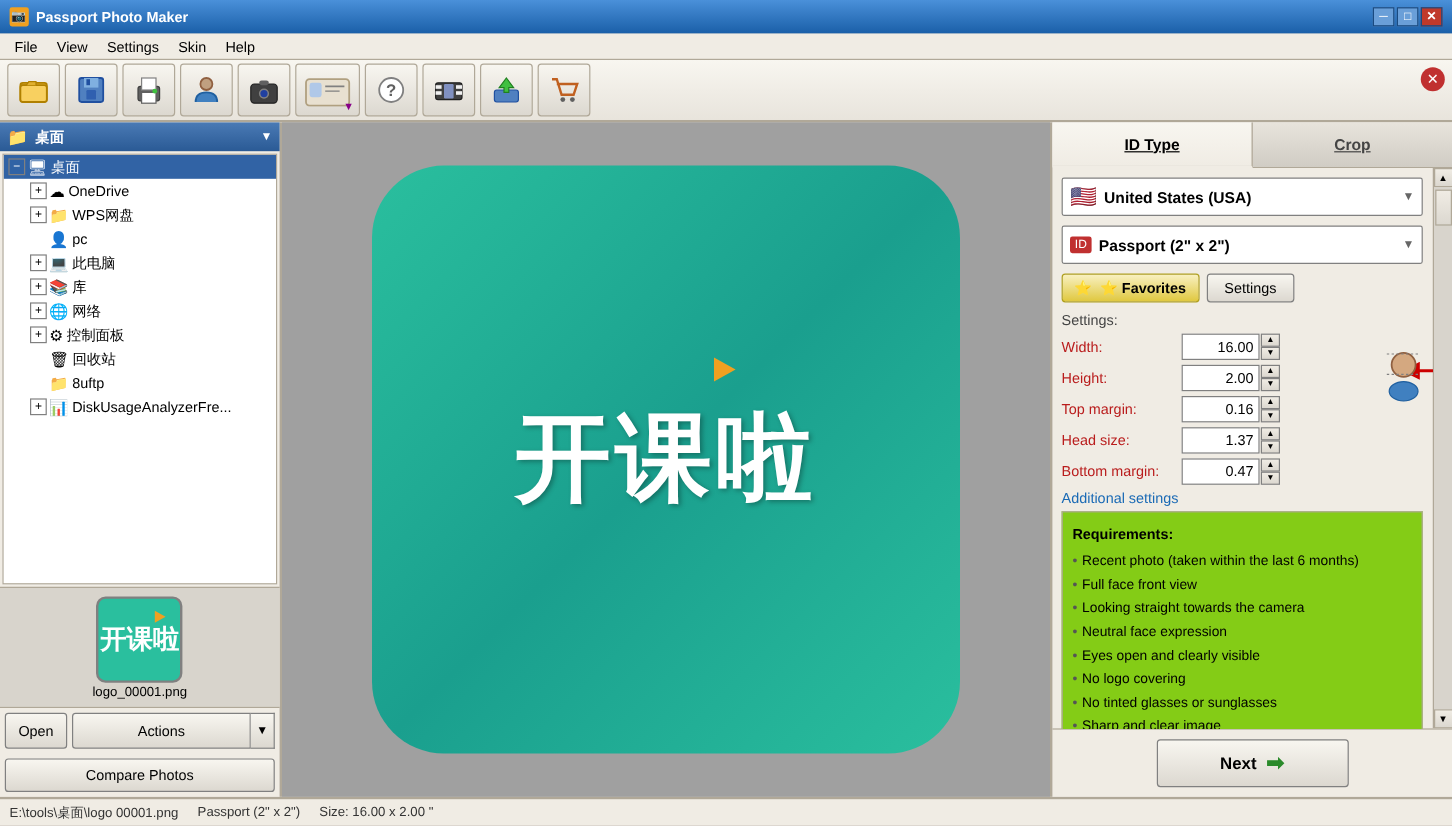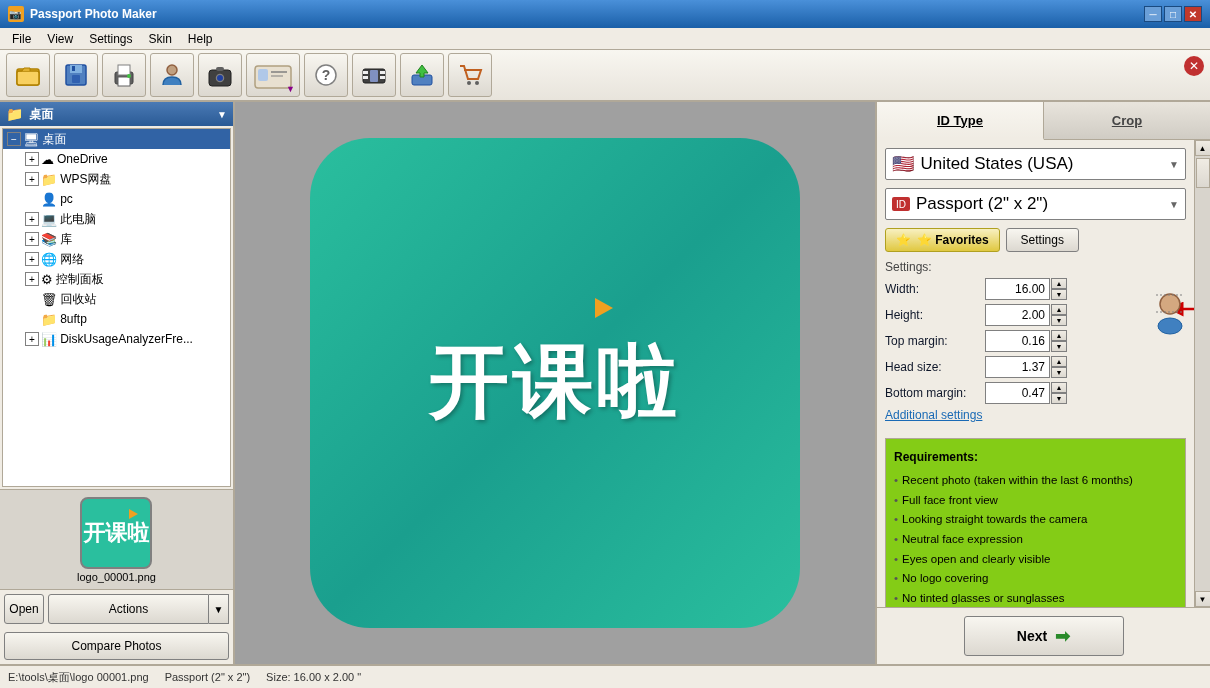--- a/index.html
+++ b/index.html
@@ -304,38 +304,38 @@
       align-items: center;
       background: white;
       border: 1px solid #808080;
       border-radius: 2px;
       padding: 4px 6px;
       margin-bottom: 8px;
       cursor: pointer;
       height: 32px;
     }
     .flag-icon { font-size: 18px; margin-right: 6px; }
-    .dropdown-label { flex: 1; font-size: 17px; font-weight: normal; }
+    .dropdown-label { flex: 1; font-size: 13px; font-weight: bold; }
     .dropdown-chevron { font-size: 10px; color: #666; }
 
     
     .settings-header {
       font-size: 12px;
       color: #444;
       margin-bottom: 4px;
     }
     .field-row {
       display: flex;
       align-items: center;
       margin-bottom: 4px;
     }
     .field-label {
       width: 100px;
       font-size: 12px;
-      color: #0f172a;
+      color: #b91c1c;
     }
     .field-input {
       width: 65px;
       height: 22px;
       border: 1px solid #808080;
       background: white;
       padding: 0 4px;
       font-size: 12px;
       text-align: right;
     }
@@ -373,24 +373,23 @@
       font-size: 12px;
     }
     .favorites-row {
       display: flex;
       gap: 6px;
       margin-bottom: 8px;
     }
 
     .additional-link {
       color: #1a6ab5;
-      text-decoration: underline;
-      font-size: 12px;
-      cursor: pointer;
-      margin-bottom: 16px;
+      font-size: 12px;
+      cursor: pointer;
+      margin-bottom: 4px;
       display: block;
     }
 
     
     .requirements-box {
       background: #84cc16;
       border: 1px solid #b0a898;
       padding: 8px;
       font-size: 11.5px;
       line-height: 1.7;
@@ -657,21 +656,21 @@
       <div style="display:flex;flex-direction:column;align-items:center;">
         <div class="thumbnail">
           <span style="font-size:22px;font-weight:900;color:white;font-family:'Microsoft YaHei',SimHei,sans-serif;">开课啦</span>
           <div style="position:absolute;top:10px;right:12px;width:0;height:0;border-style:solid;border-width:5px 0 5px 9px;border-color:transparent transparent transparent #f0a020;"></div>
         </div>
         <div class="thumbnail-label">logo_00001.png</div>
       </div>
     </div>
 
     <div class="action-bar">
-      <div class="action-btn" style="width:40px;justify-content:center;">Open</div>
+      <div class="action-btn" style="width:52px;justify-content:center;">Open</div>
       <div style="display:flex;flex:1;">
         <div class="action-btn" style="flex:1;justify-content:center;border-radius:3px 0 0 3px;">Actions</div>
         <div class="dropdown-arrow">▼</div>
       </div>
     </div>
 
     <div style="padding:4px;">
       <button class="compare-btn" style="width:100%;text-align:center;">Compare Photos</button>
     </div>
   </div>

